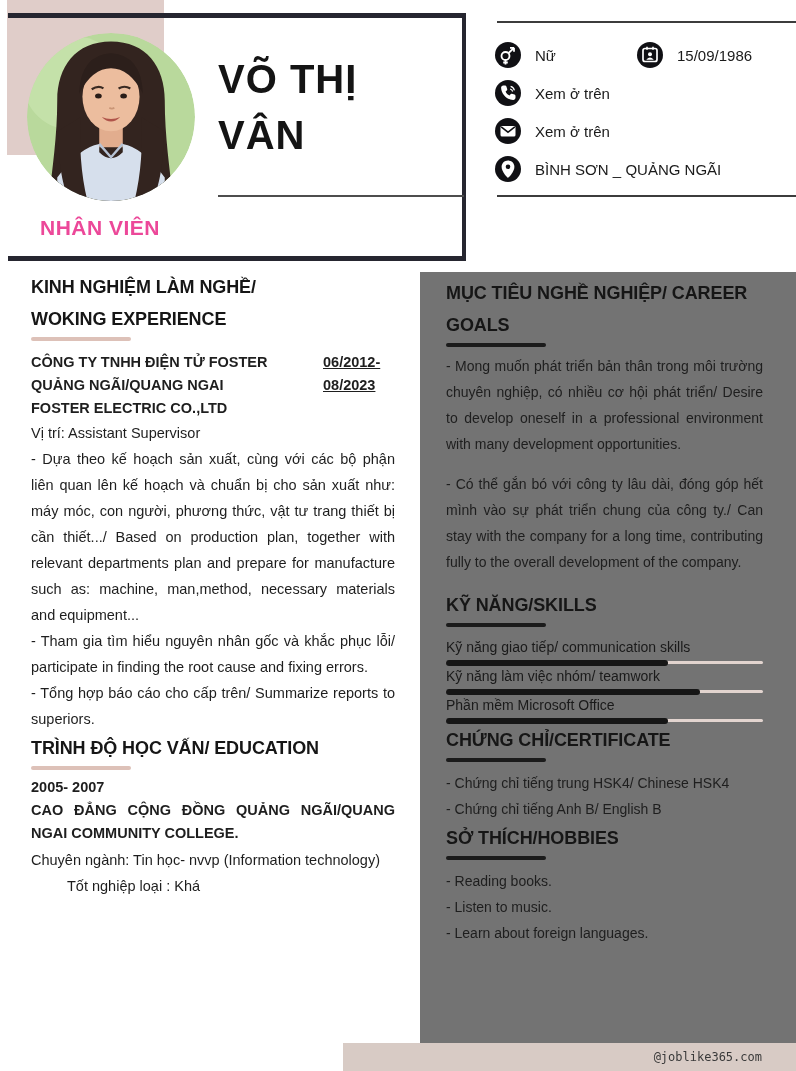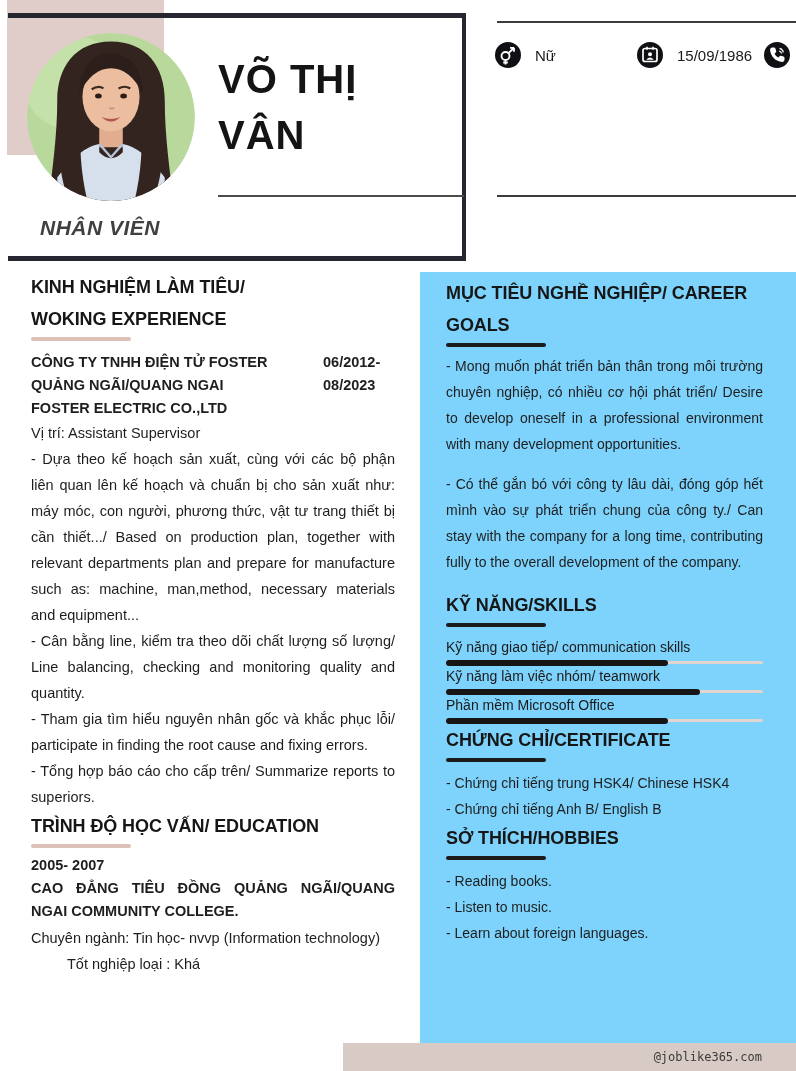--- a/index.html
+++ b/index.html
@@ -8,46 +8,46 @@
 
   
   .pink-square{position:absolute;left:7px;top:0;width:157px;height:155px;background:#e0cdc9;}
   .header-box{position:absolute;left:8px;top:13px;width:458px;height:248px;box-sizing:border-box;
               border-top:5px solid #262630;border-right:4px solid #262630;border-bottom:5px solid #262630;}
   .photo{position:absolute;left:27px;top:33px;width:168px;height:168px;border-radius:50%;overflow:hidden;}
   .photo svg{display:block;width:100%;height:100%;}
   .name{position:absolute;left:218px;top:51px;font-size:40px;line-height:56px;font-weight:800;
         letter-spacing:1px;color:#141414;white-space:nowrap;}
   .name-rule{position:absolute;left:218px;top:195px;width:246px;height:2px;background:#4d4d4d;}
-  .job-title{position:absolute;left:40px;top:216px;font-size:21px;font-weight:700;letter-spacing:.5px;color:#404040;font-style:italic;}
+  .job-title{position:absolute;left:40px;top:216px;font-size:21px;font-weight:700;letter-spacing:.5px;color:#ec4899;}
 
   
   .contact-rule{position:absolute;left:497px;width:299px;height:2px;background:#3c3c3c;}
-  .contact{position:absolute;left:495px;top:42px;width:301px;display:flex;flex-direction:row;gap:12px;}
+  .contact{position:absolute;left:495px;top:42px;width:301px;display:flex;flex-direction:column;gap:12px;}
   .crow{display:flex;align-items:center;height:26px;}
   .cpair{display:flex;align-items:center;gap:14px;}
   .cpair.first{width:142px;}
   .cicon{width:26px;height:26px;border-radius:50%;background:#101014;display:flex;
          align-items:center;justify-content:center;flex:0 0 26px;}
   .cicon svg{display:block;}
   .ctext{font-size:15px;color:#1a1a1a;white-space:nowrap;}
 
   
   .left-col{position:absolute;left:31px;top:271px;width:364px;}
-  .right-panel{position:absolute;left:420px;top:272px;width:376px;height:799px;background:#7dd3fc;
+  .right-panel{position:absolute;left:420px;top:272px;width:376px;height:799px;background:#737373;
                box-sizing:border-box;padding:5px 33px 0 26px;}
 
   h2.sec{margin:0;font-size:18px;line-height:32px;font-weight:700;letter-spacing:-.1px;color:#161616;}
   .rule{width:100px;height:4px;margin-top:2px;border-radius:2px;}
   .rule.pink{background:#ddc1b8;}
   .rule.dark{background:#1b1b1b;}
 
   .company-row{display:flex;justify-content:space-between;margin-top:10px;}
   .company{width:238px;font-weight:700;font-size:14.5px;line-height:23px;}
-  .period{width:72px;font-weight:700;font-size:14.5px;line-height:23px;}
+  .period{width:72px;font-weight:700;font-size:14.5px;line-height:23px;text-decoration:underline;}
   .position-line{font-size:14.5px;line-height:26px;}
   .para{font-size:14.5px;line-height:26px;text-align:justify;margin:0;}
   .para-list .para{margin:0;}
 
   .years{margin-top:6px;font-weight:700;font-size:14.5px;line-height:23px;}
   .school{font-weight:700;font-size:14.5px;line-height:23px;width:364px;}
   .school .stretch:first-child{text-align-last:justify;}
   .major{font-size:14.5px;line-height:26px;text-align:justify;margin-top:2px;}
   .grade{font-size:14.5px;line-height:26px;margin-left:36px;}
   .edu-h{margin-top:6px;}
@@ -170,50 +170,49 @@
             <circle cx="13" cy="10.8" r="2.3" fill="#101014"></circle>
           </svg>
         </span>
         <span class="ctext">BÌNH SƠN _ QUẢNG NGÃI</span>
       </div>
     </div>
   </div>
 
   <div class="left-col">
     <h2 class="sec">
-      <div>KINH NGHIỆM LÀM TIÊU/</div>
+      <div>KINH NGHIỆM LÀM NGHỀ/</div>
       <div>WOKING EXPERIENCE</div>
     </h2>
     <div class="rule pink"></div>
 
     <div class="company-row">
       <div class="company">
           <div>CÔNG TY TNHH ĐIỆN TỬ FOSTER</div>
           <div>QUẢNG NGÃI/QUANG NGAI</div>
           <div>FOSTER ELECTRIC CO.,LTD</div>
         </div>
       <div class="period">
           <div>06/2012-</div>
           <div>08/2023</div>
         </div>
     </div>
     <div class="position-line">Vị trí: Assistant Supervisor</div>
 
     <div class="para-list">
         <p class="para">- Dựa theo kế hoạch sản xuất, cùng với các bộ phận liên quan lên kế hoạch và chuẩn bị cho sản xuất như: máy móc, con người, phương thức, vật tư trang thiết bị cần thiết.../ Based on production plan, together with relevant departments plan and prepare for manufacture such as: machine, man,method, necessary materials and equipment...</p>
-        <p class="para">- Cân bằng line, kiểm tra theo dõi chất lượng số lượng/ Line balancing, checking and monitoring quality and quantity.</p>
         <p class="para">- Tham gia tìm hiểu nguyên nhân gốc và khắc phục lỗi/ participate in finding the root cause and fixing errors.</p>
         <p class="para">- Tổng hợp báo cáo cho cấp trên/ Summarize reports to superiors.</p>
       </div>
 
     <h2 class="sec edu-h">TRÌNH ĐỘ HỌC VẤN/ EDUCATION</h2>
     <div class="rule pink"></div>
     <div class="years">2005- 2007</div>
     <div class="school">
-        <div class="stretch">CAO ĐẲNG TIÊU ĐỒNG QUẢNG NGÃI/QUANG</div>
+        <div class="stretch">CAO ĐẲNG CỘNG ĐỒNG QUẢNG NGÃI/QUANG</div>
         <div class="stretch">NGAI COMMUNITY COLLEGE.</div>
       </div>
     <div class="major">Chuyên ngành: Tin học- nvvp (Information technology)</div>
     <div class="grade">Tốt nghiệp loại : Khá</div>
   </div>
 
   <div class="right-panel">
     <h2 class="sec">
       <div>MỤC TIÊU NGHỀ NGHIỆP/ CAREER</div>
       <div>GOALS</div>

